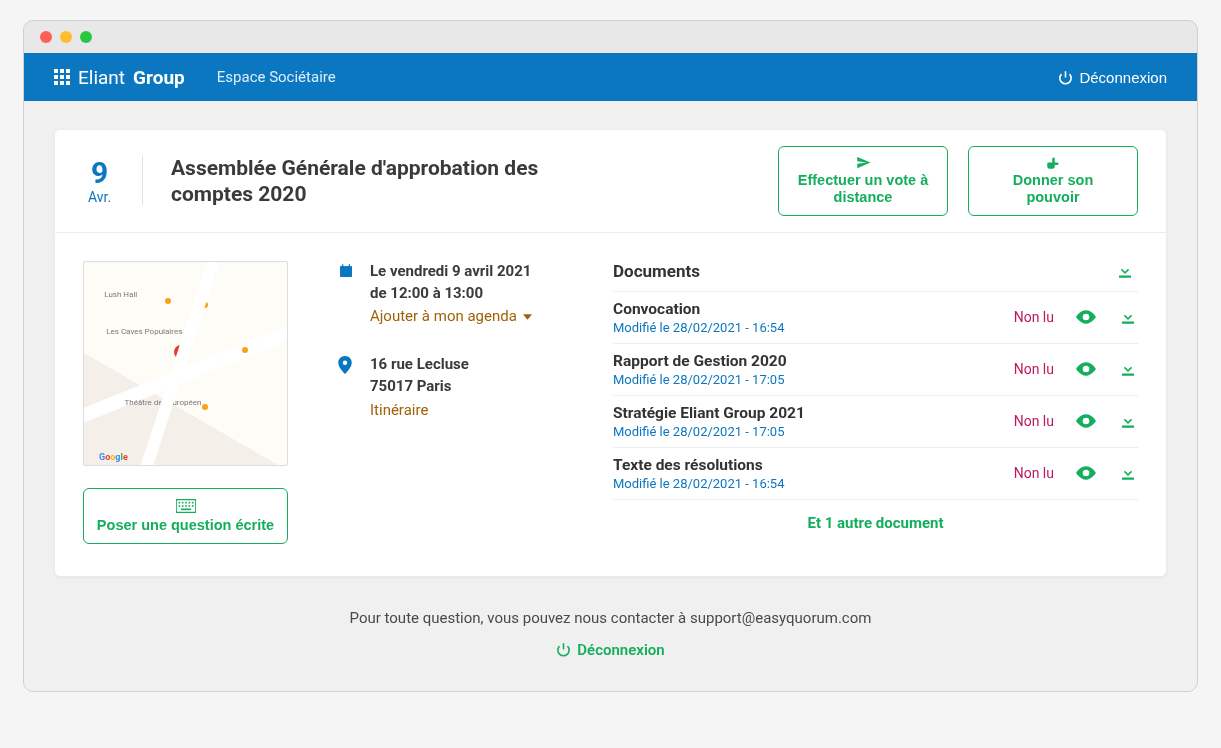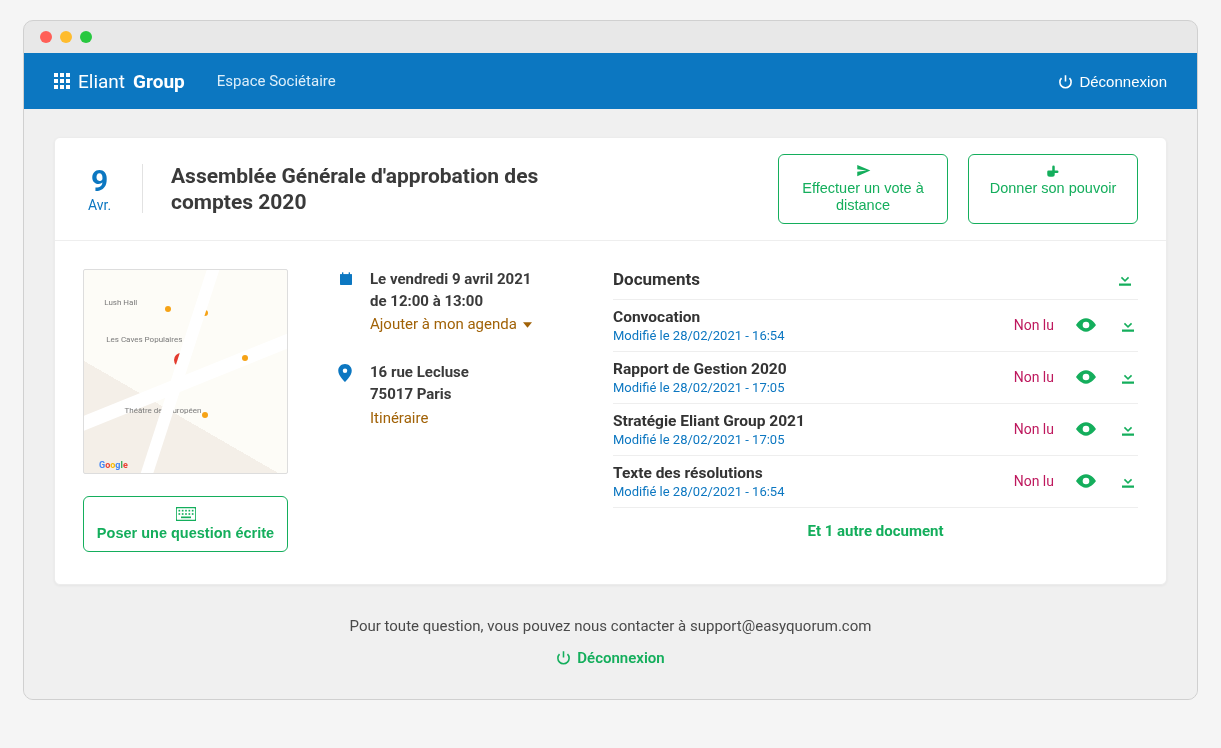--- a/index.html
+++ b/index.html
@@ -26,21 +26,21 @@
   .dot { width: 12px; height: 12px; border-radius: 50%; }
   .dot.red { background: #ff5f57; }
   .dot.yellow { background: #febc2e; }
   .dot.green { background: #28c840; }
 
   .page { background: #f0f0f0; padding-bottom: 20px; }
 
   .topbar {
     background: #0c77c1;
     color: #fff;
-    height: 56px;
+    height: 48px;
     display: flex;
     align-items: center;
     padding: 10px 30px;
     justify-content: space-between;
   }
   .topbar-left { display: flex; align-items: center; gap: 32px; }
   .brand {
     display: flex; align-items: center; gap: 8px;
     font-weight: 400; font-size: 19px; color: #fff;
   }
@@ -82,21 +82,21 @@
   }
   .header-actions { margin-left: auto; display: flex; gap: 20px; }
   .action-btn {
     border: 1px solid #14ae5c;
     border-radius: 6px;
     background: #fff;
     color: #14ae5c;
     padding: 8px 16px;
     width: 170px;
     font-size: 14.5px;
-    font-weight: 400;
+    font-weight: 700;
     text-align: center;
     cursor: pointer;
     display: flex; flex-direction: column; align-items: center; gap: 2px;
     line-height: 1.2;
   }
   .action-btn .btn-icon { font-size: 14px; }
 
   .card-body {
     display: flex;
     padding: 28px 28px 32px 28px;

